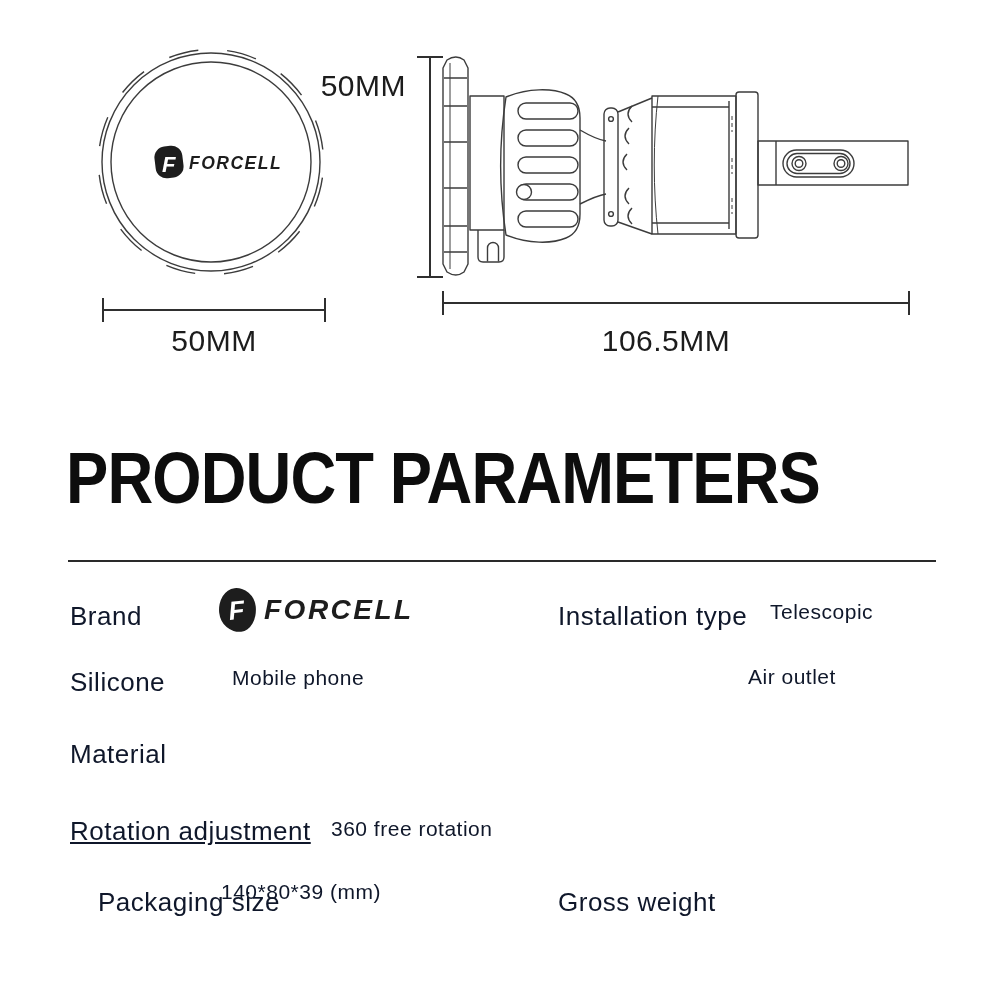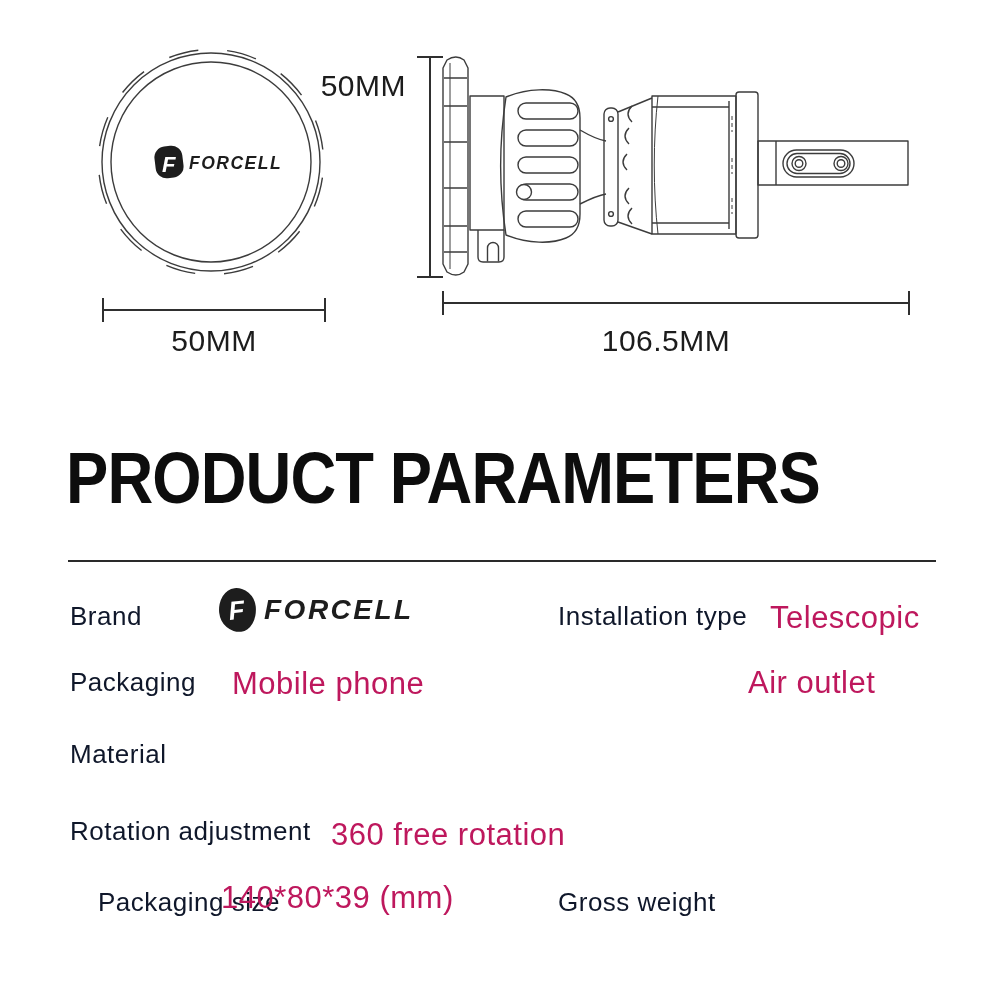--- a/index.html
+++ b/index.html
@@ -18,21 +18,21 @@
     letter-spacing:-1px; white-space:nowrap;
     transform:scaleX(0.88); transform-origin:left top;
     line-height:1;
   }
   .divider { position:absolute; left:68px; top:560px; width:868px; height:2px; background:#2a2a2a; }
   .spec-label {
     position:absolute; font-size:26px; color:#0f172a;
     letter-spacing:0.5px; white-space:nowrap; line-height:1.15;
   }
   .spec-value {
-    position:absolute; font-size:31px; color:#be185d;
+    position:absolute; font-size:21px; color:#0f172a;
     letter-spacing:0.5px; white-space:nowrap; line-height:1.15;
   }
   .brand-logo { position:absolute; left:219px; top:588px; display:flex; align-items:center; }
   .logo-blob {
     position:relative; width:37px; height:44px; background:#1d1d1d;
     border-radius: 48% 52% 46% 54% / 52% 46% 54% 48%;
     transform:rotate(-6deg);
     display:flex; align-items:center; justify-content:center;
   }
   .logo-blob span {
@@ -141,26 +141,26 @@
   <div class="divider"></div>
 
   <span class="spec-label" style="left:70px; top:602px;">Brand</span>
   <div class="brand-logo">
     <div class="logo-blob">
       <span>F</span>
     </div>
     <div class="logo-wordmark">FORCELL</div>
   </div>
 
-  <span class="spec-label" style="left:70px; top:668px;">Packaging</span>
+  <span class="spec-label" style="left:70px; top:668px;">Silicone</span>
   <span class="spec-value" style="left:232px; top:666px;">Mobile phone</span>
 
   <span class="spec-label" style="left:70px; top:740px;">Material</span>
 
-  <span class="spec-label" style="left:70px; top:817px;">Rotation adjustment</span>
+  <span class="spec-label" style="left:70px; top:817px;text-decoration:underline;">Rotation adjustment</span>
   <span class="spec-value" style="left:331px; top:817px;">360 free rotation</span>
 
   <span class="spec-label" style="left:70px; top:888px;margin-left:28px;">Packaging size</span>
   <span class="spec-value" style="left:221px; top:880px;">140*80*39 (mm)</span>
 
   <span class="spec-label" style="left:558px; top:602px;">Installation type</span>
   <span class="spec-value" style="left:770px; top:600px;">Telescopic</span>
 
   <span class="spec-value" style="left:748px; top:665px;">Air outlet</span>
 

